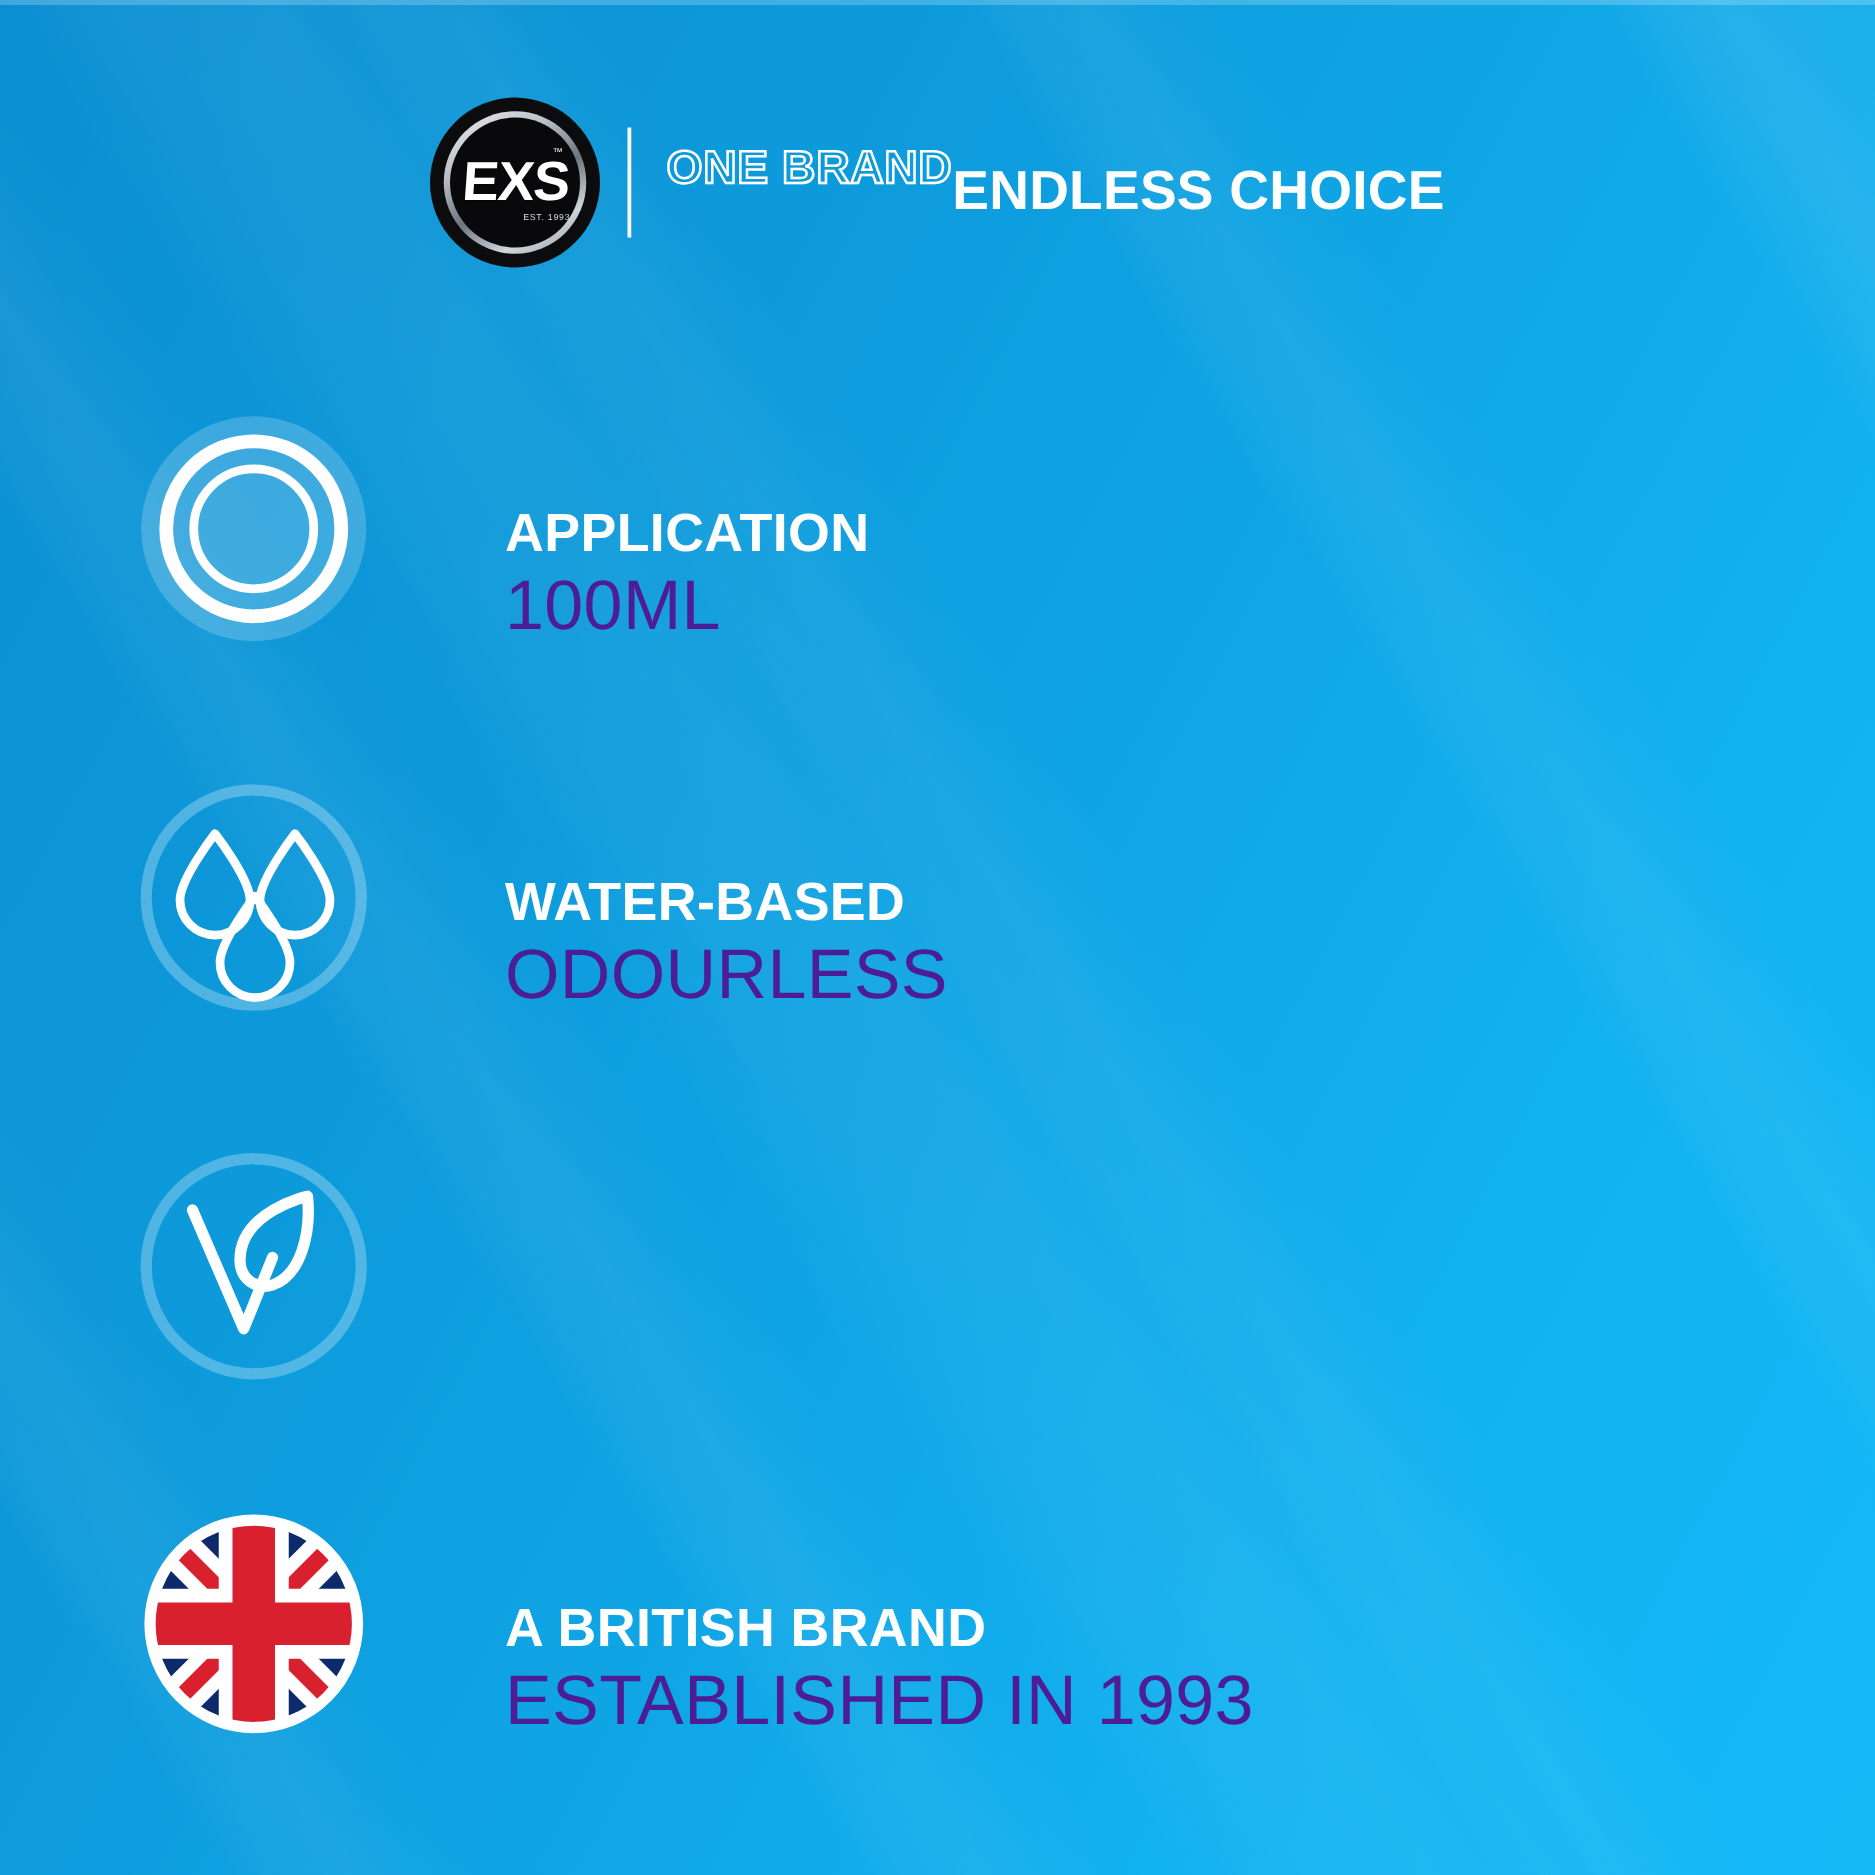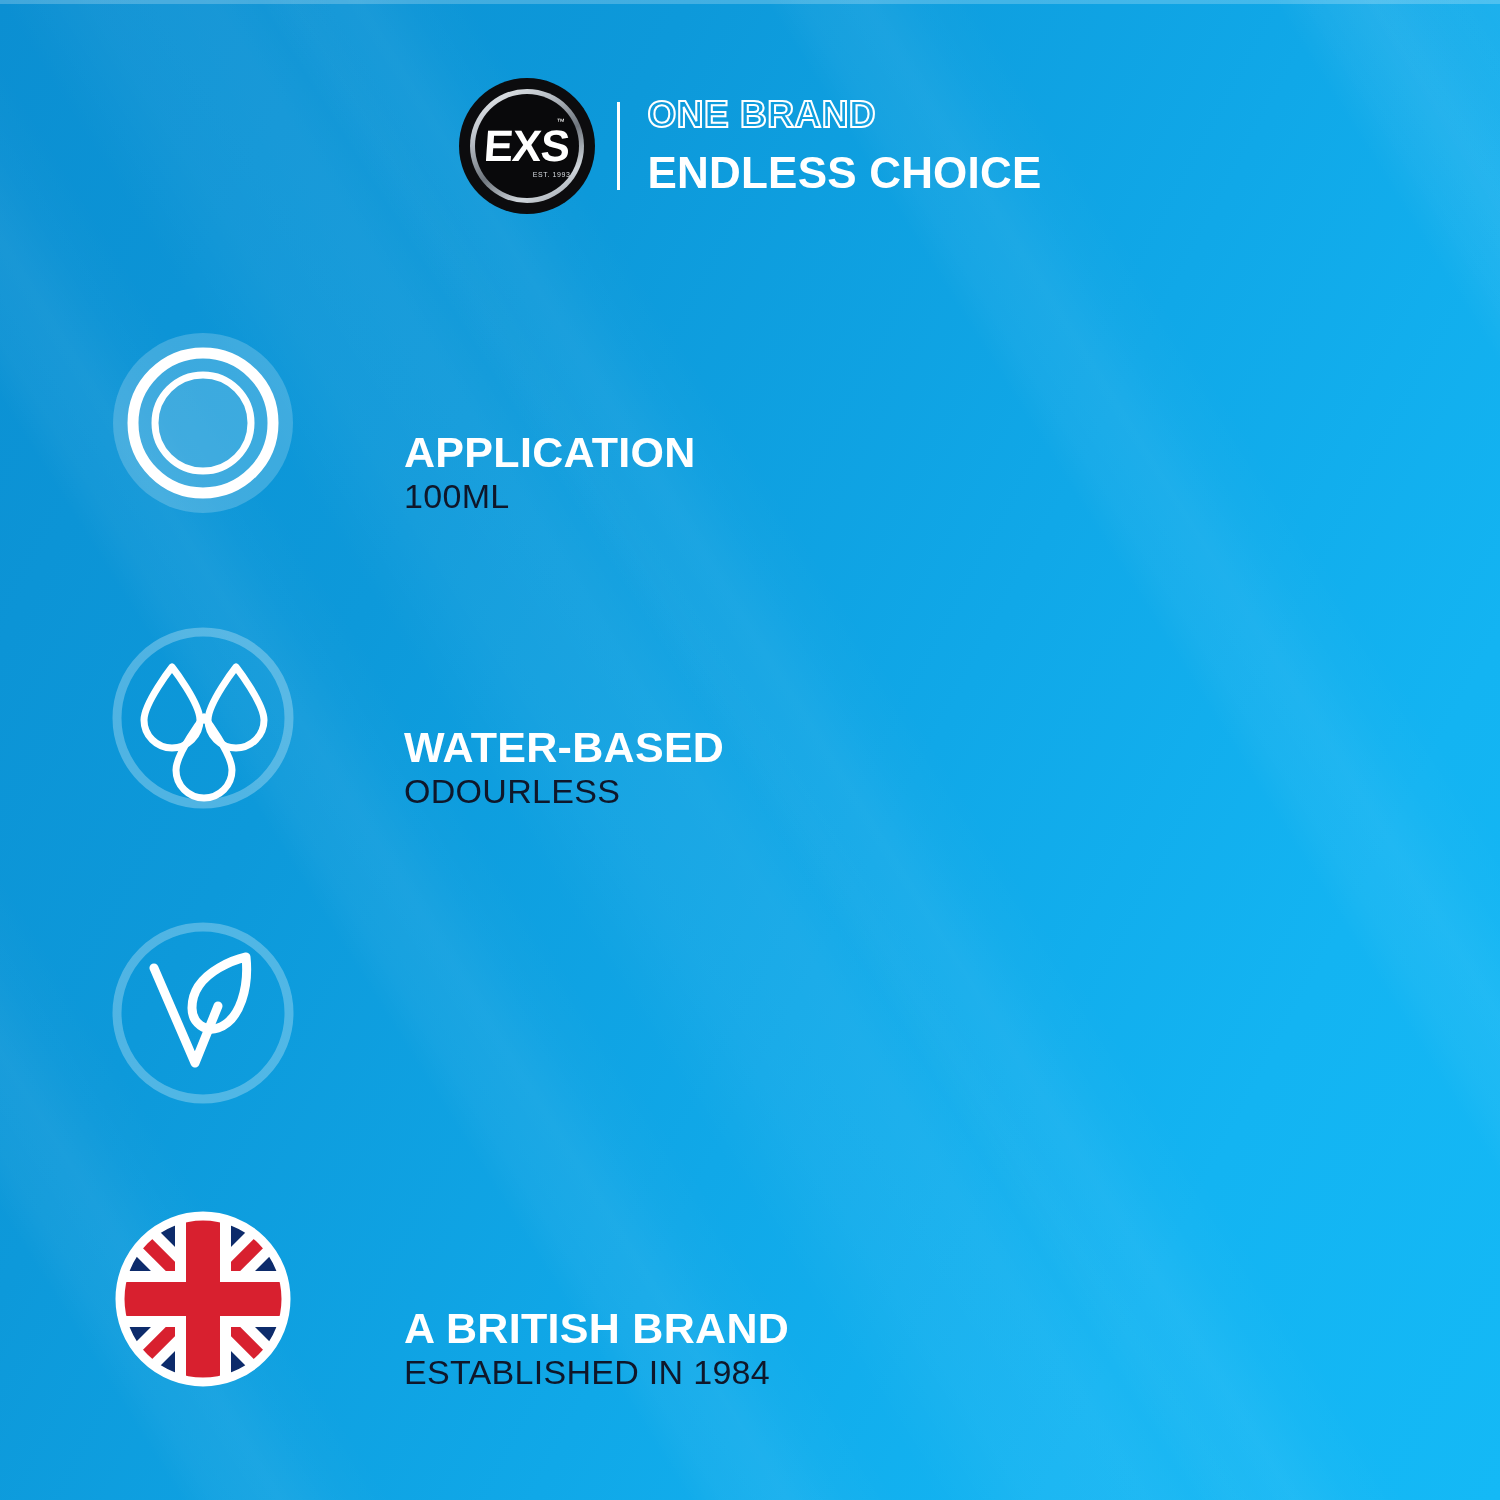--- a/index.html
+++ b/index.html
@@ -137,21 +137,21 @@
   .divider {
     width: 3px;
     height: 88px;
     background: #ffffff;
     margin: 0 28px 0 22px;
     flex: 0 0 auto;
   }
 
   .tagline {
     display: flex;
-    flex-direction: column;
+    flex-direction: row;
     justify-content: flex-start;
   }
   .tagline-top {
     font-size: 37px;
     font-weight: bold;
     letter-spacing: 0.5px;
     line-height: 1.05;
     color: transparent;
     -webkit-text-stroke: 2px #ffffff;
     text-shadow: none;
@@ -192,23 +192,23 @@
   }
   .f-title {
     font-size: 43px;
     font-weight: bold;
     color: #ffffff;
     letter-spacing: 0.3px;
     line-height: 1.14;
     white-space: nowrap;
   }
   .f-line {
-    font-size: 34px;
+    font-size: 56px;
     font-weight: 300;
-    color: #0f172a;
+    color: #4c1d95;
     letter-spacing: 0.3px;
     line-height: 1.14;
     white-space: nowrap;
   }
 
   .row-0 { top: 0px; }
   .row-1 { top: 295px; }
   .row-2 { top: 590px; }
   .row-3 { top: 876px; }
 
@@ -312,19 +312,19 @@
             <path d="M-20 93 L206 93" stroke="#ffffff" stroke-width="56"></path>
 
             <path d="M93 -20 L93 206" stroke="#d8202f" stroke-width="34"></path>
             <path d="M-20 93 L206 93" stroke="#d8202f" stroke-width="34"></path>
           </g>
           <circle cx="93" cy="93" r="83" fill="none" stroke="#ffffff" stroke-width="9"></circle>
         </svg>
       </div>
       <div class="feature-text" style="padding-top:34px;">
         <div class="f-title">A BRITISH BRAND</div>
-        <div class="f-line">ESTABLISHED IN 1984</div>
+        <div class="f-line">ESTABLISHED IN 1993</div>
       </div>
     </div>
 
   </div>
 
 </div>
 
 </body></html>

